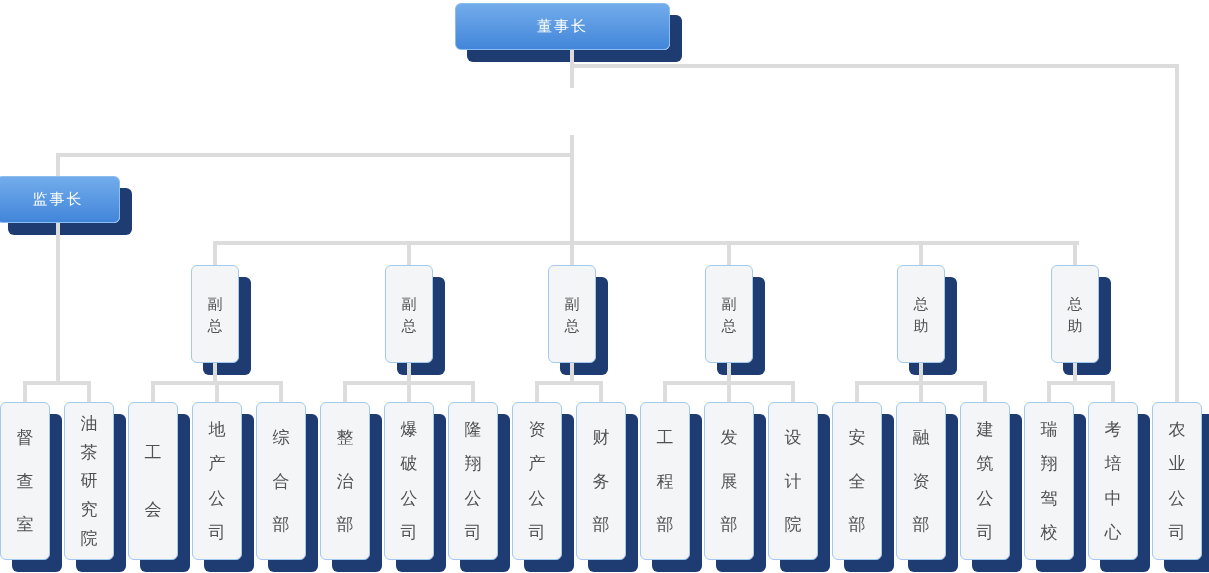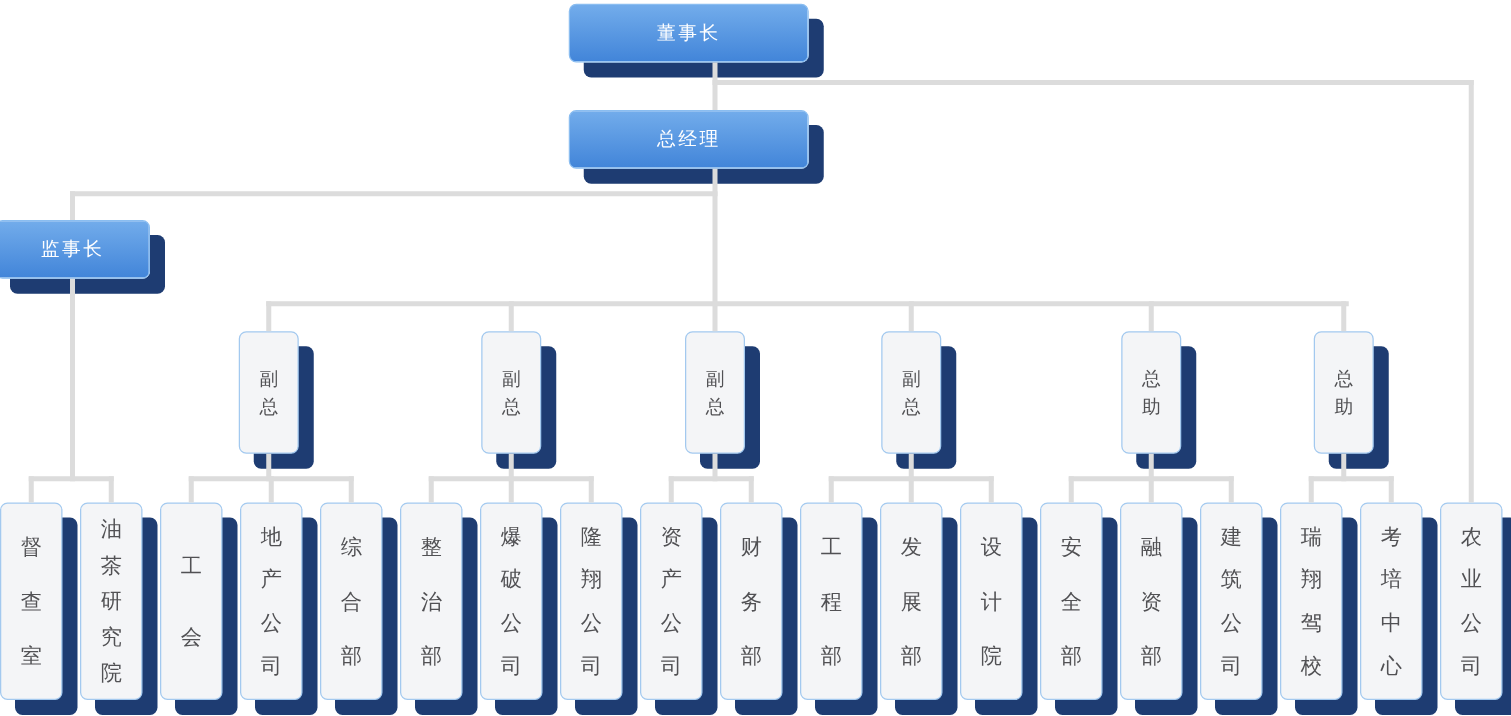--- a/index.html
+++ b/index.html
@@ -17,40 +17,37 @@
     border:1px solid #8abdf0;
     box-shadow:12px 12px 0 0 #1e3c72;
     color:#ffffff; font-size:15px; letter-spacing:2px;
   }
   .light {
     background:#f4f5f7;
     border:1px solid #a3c9ef;
     box-shadow:12px 12px 0 0 #1e3c72;
     color:#515154;
   }
-  .lvl-top { left:455px; width:192px; height:47px; }
+  .lvl-top { left:455px; width:215px; height:47px; }
   .mid  { top:265px; width:48px;  height:98px;  font-size:15px; }
   .dept { top:402px; width:50px;  height:158px; font-size:17px; }
   .vtext {
     width:100%; height:100%; display:flex; flex-direction:column;
     align-items:center; justify-content:space-evenly; line-height:1;
   }
   .mid .vtext { justify-content:center; gap:7px; }
   .hlabel { display:inline-block; }
 </style>
 </head>
 <body>
 
 <div id="stage">
 
   <div class="node blue lvl-top" style="top:3px">
     <span class="hlabel">董事长</span>
-  </div>
-  <div class="node blue lvl-top" style="top:88px">
-    <span class="hlabel">总经理</span>
   </div>
   <div class="node blue" style="left:-4px;top:176px;width:124px;height:47px">
     <span class="hlabel">监事长</span>
   </div>
 
   <div class="node light mid" style="left:191px">
       <span class="vtext">
         <span>副</span>
         <span>总</span>
       </span>

